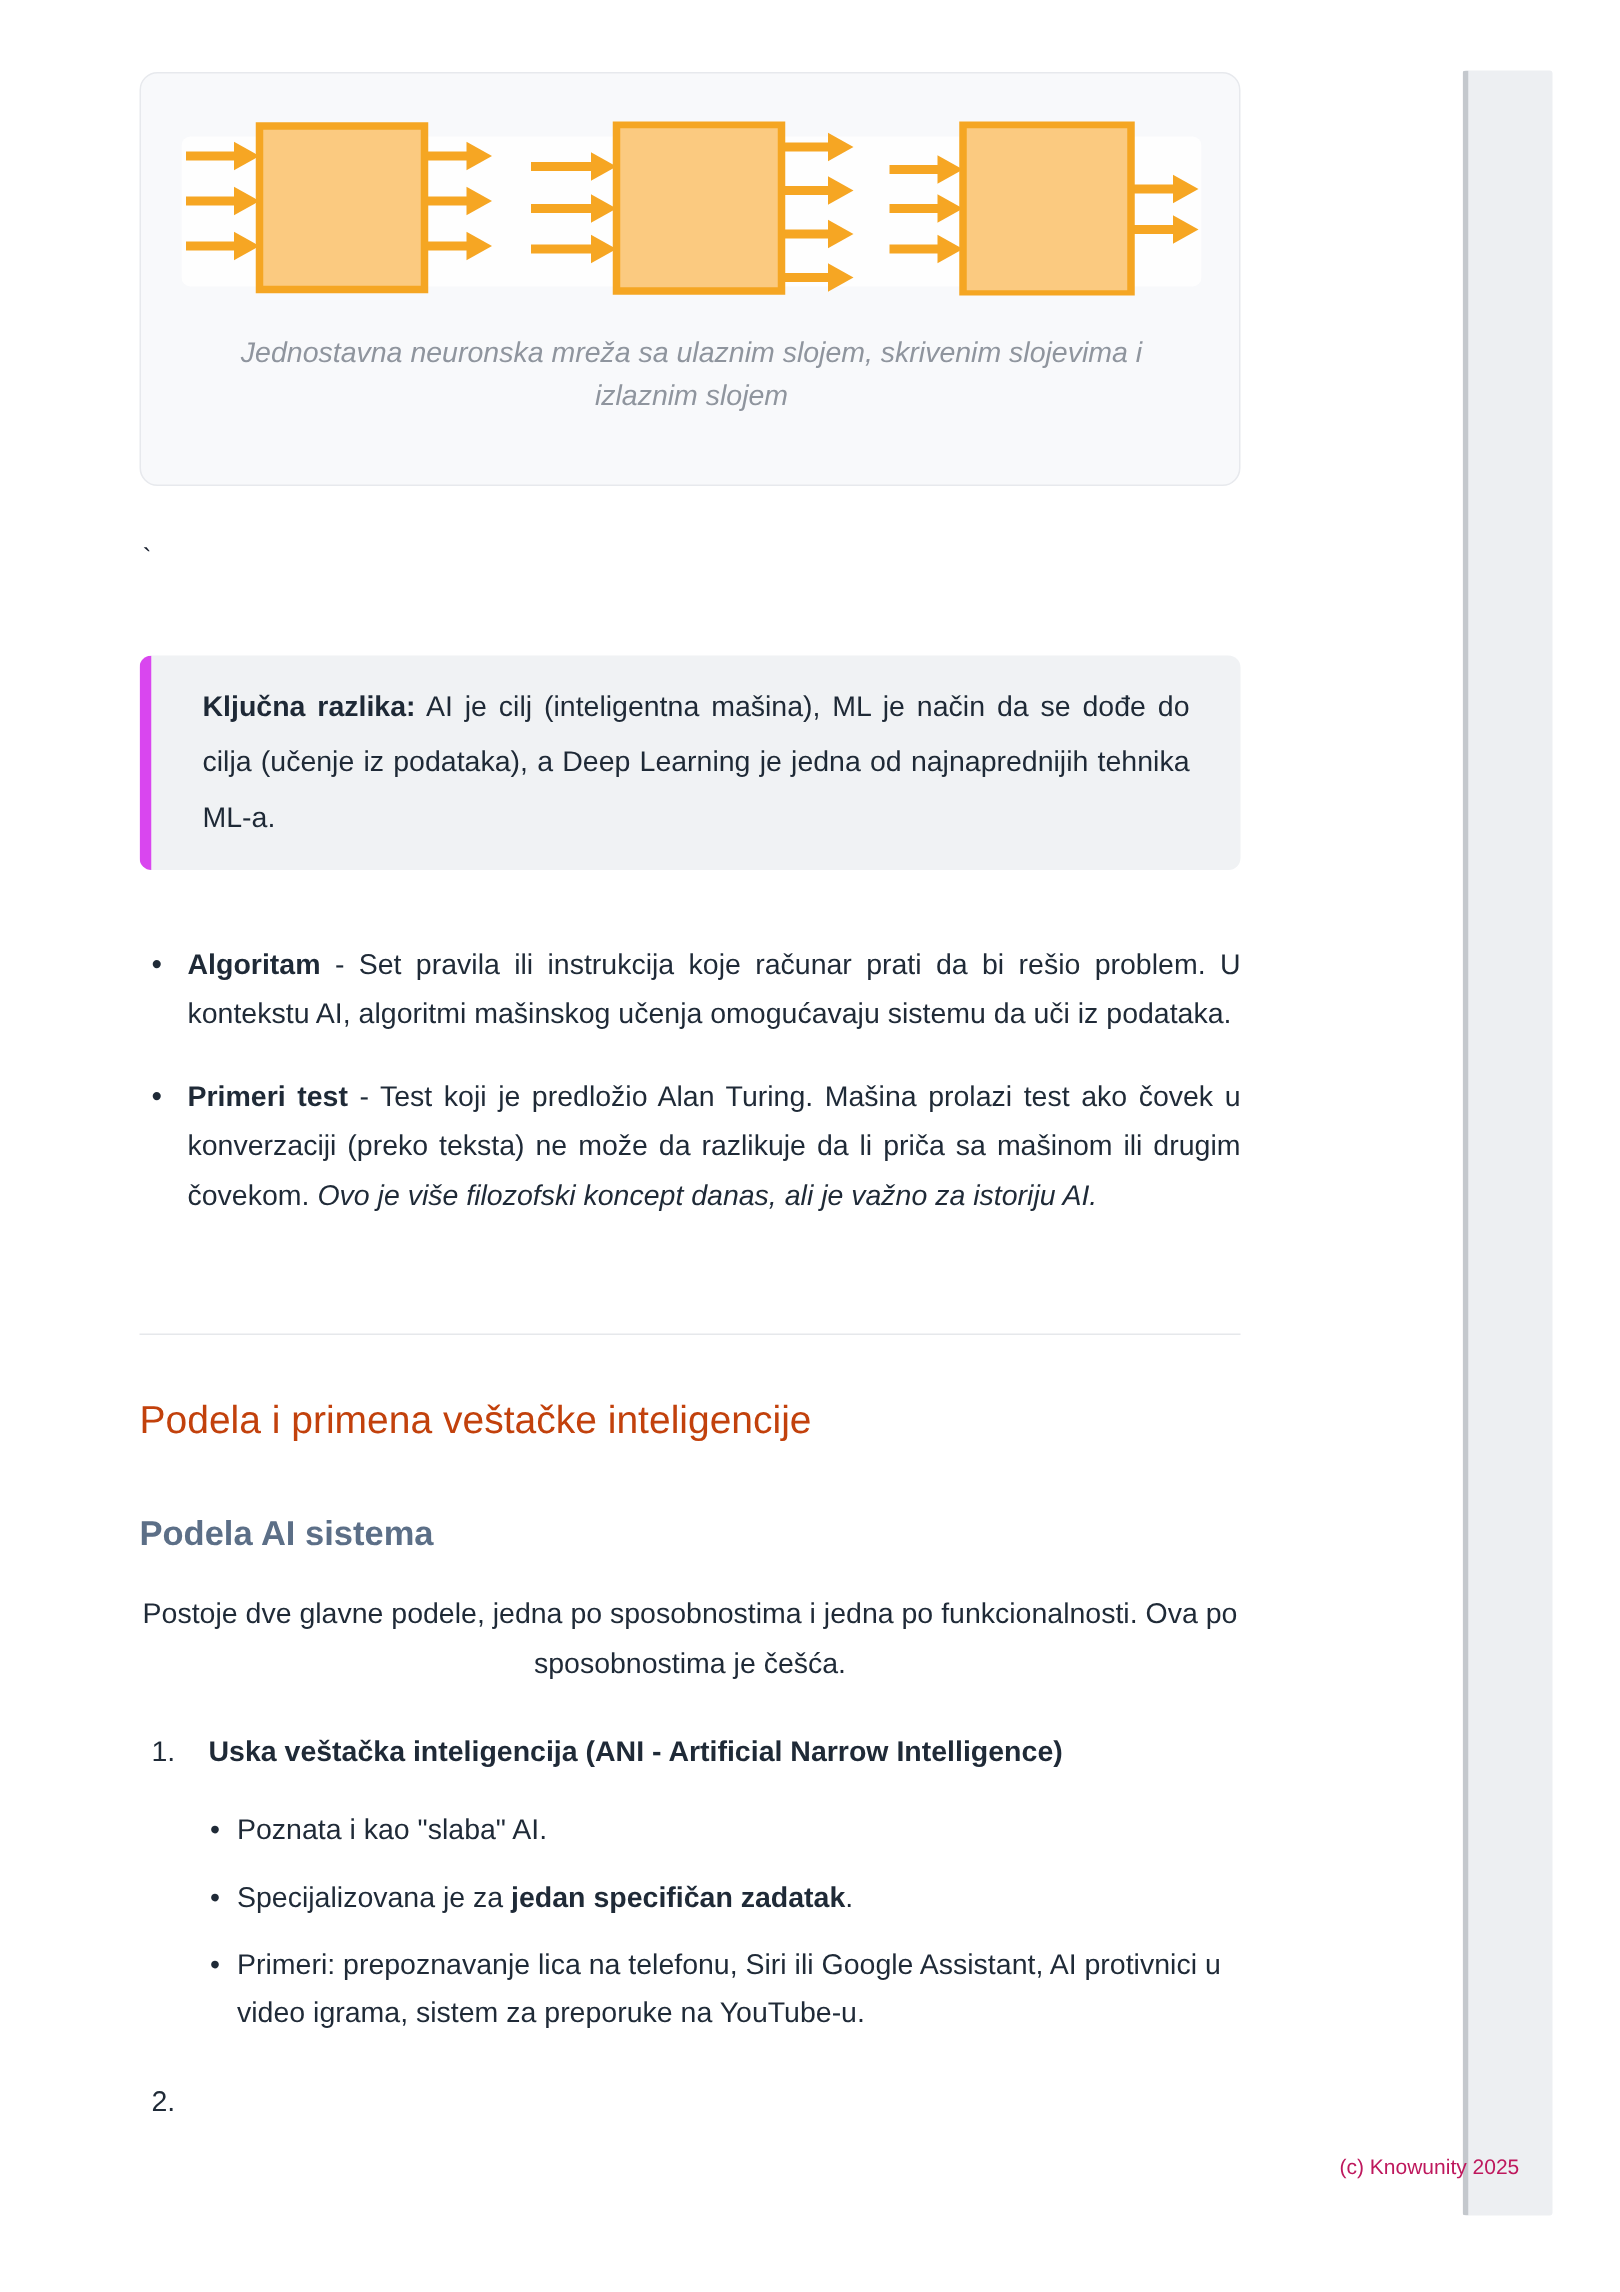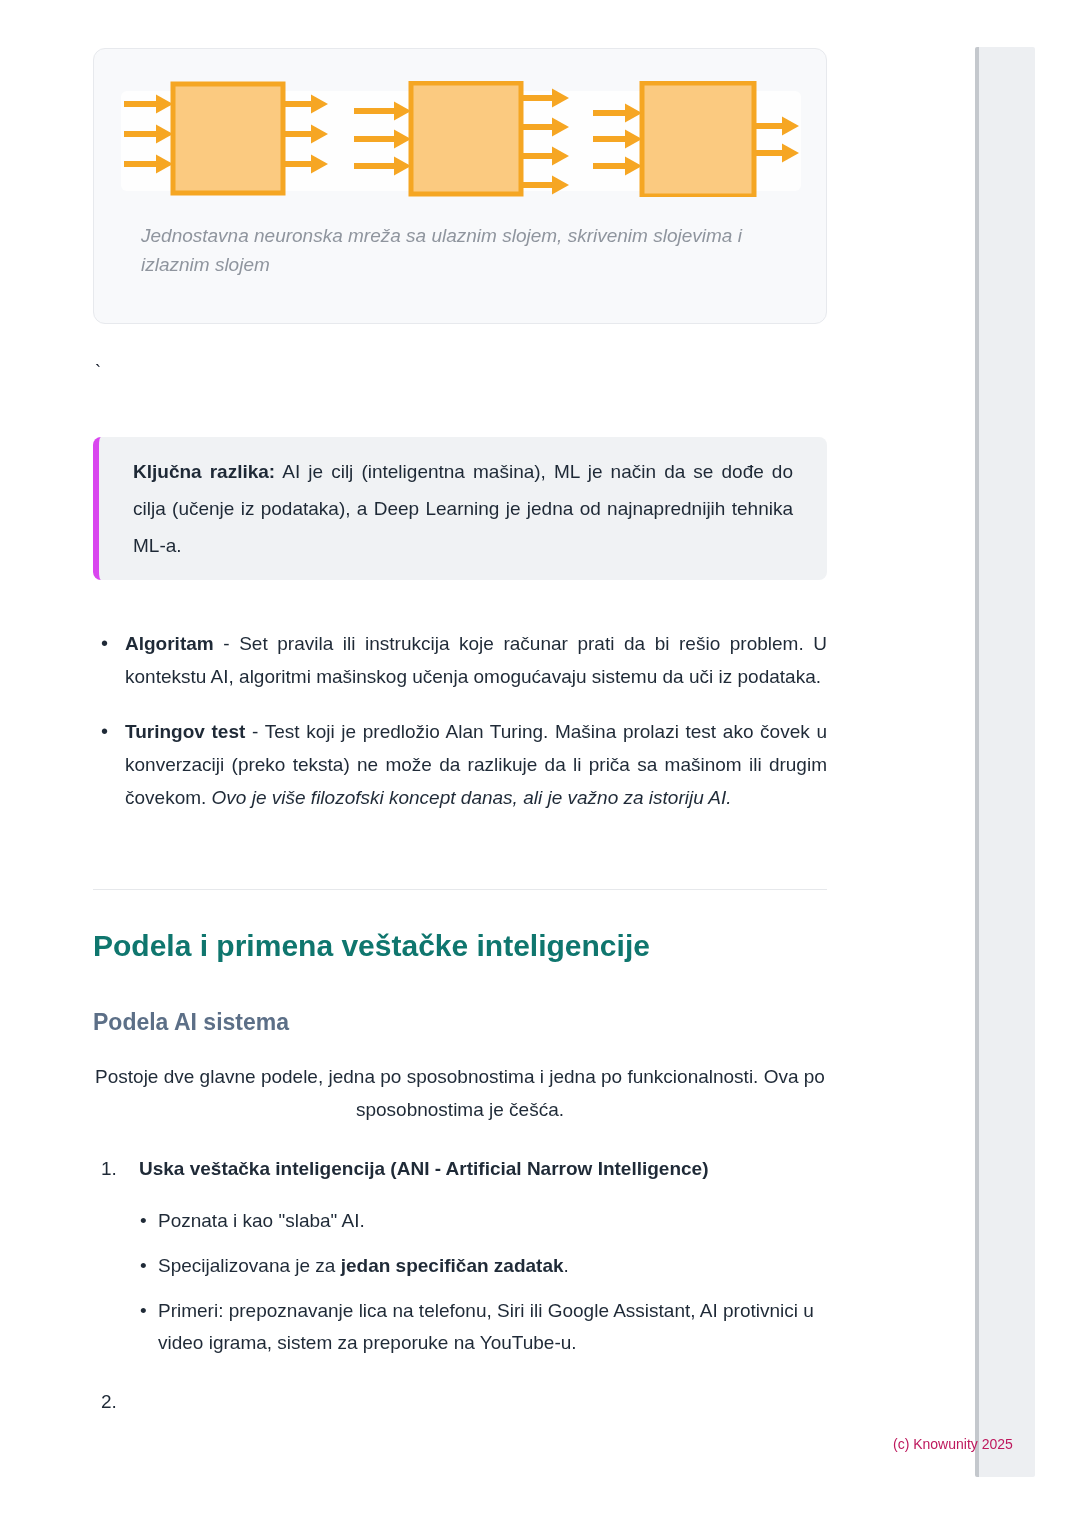--- a/index.html
+++ b/index.html
@@ -20,36 +20,37 @@
     position:absolute; left:93px; top:48px;
     width:734px; height:276px;
     background:#f8f9fb;
     border:1px solid #e7e9ed;
     border-radius:12px;
   }
   .doc-card svg { position:absolute; left:27px; top:32px; }
   .diagram-caption {
     position:absolute; left:47px; top:172px;
     width:640px;
+    text-align:center;
     font-style:italic;
     font-size:19px; line-height:29px;
     color:#8f959e;
   }
 
   .stray-tick {
     position:absolute; left:95px; top:362px;
     font-size:18px; color:#111827;
   }
 
   
   .callout {
     position:absolute; left:93px; top:437px;
     width:734px; min-height:143px;
     background:#f0f2f4;
-    border-left:6px solid #d946ef;
+    border-left:8px solid #d946ef;
     border-radius:8px;
     padding:16px 34px 16px 34px;
   }
   .callout p {
     font-size:19px; line-height:37px;
     text-align:justify;
     color:#1e2936;
   }
   .callout strong { font-weight:bold; }
 
@@ -73,22 +74,22 @@
 
   .divider {
     position:absolute; left:93px; top:889px;
     width:734px; height:0;
     border-top:1px solid #e6e8eb;
   }
 
   
   .h2 {
     position:absolute; left:93px; top:927px;
-    font-size:30px; line-height:38px; font-weight:bold;
-    color:#0f766e;
+    font-size:26px; line-height:38px; font-weight:normal;
+    color:#c2410c;
   }
   .h3 {
     position:absolute; left:93px; top:1006px;
     font-size:23px; line-height:32px; font-weight:bold;
     color:#5c6f87;
   }
   .para {
     position:absolute; left:93px; top:1060px;
     width:734px;
     font-size:19px; line-height:33px;text-align:center;
@@ -187,21 +188,21 @@
 
   <div class="callout">
     <p><strong>Ključna razlika:</strong><span> AI je cilj (inteligentna mašina), ML je način da se dođe do cilja (učenje iz podataka), a Deep Learning je jedna od najnaprednijih tehnika ML-a.</span></p>
   </div>
 
   <div class="blist">
     <div class="bitem">
       <p><strong>Algoritam</strong><span> - Set pravila ili instrukcija koje računar prati da bi rešio problem. U kontekstu AI, algoritmi mašinskog učenja omogućavaju sistemu da uči iz podataka.</span><em></em></p>
     </div>
     <div class="bitem">
-      <p><strong>Turingov test</strong><span> - Test koji je predložio Alan Turing. Mašina prolazi test ako čovek u konverzaciji (preko teksta) ne može da razlikuje da li priča sa mašinom ili drugim čovekom. </span><em>Ovo je više filozofski koncept danas, ali je važno za istoriju AI.</em></p>
+      <p><strong>Primeri test</strong><span> - Test koji je predložio Alan Turing. Mašina prolazi test ako čovek u konverzaciji (preko teksta) ne može da razlikuje da li priča sa mašinom ili drugim čovekom. </span><em>Ovo je više filozofski koncept danas, ali je važno za istoriju AI.</em></p>
     </div>
   </div>
 
   <div class="divider"></div>
 
   <div class="h2">Podela i primena veštačke inteligencije</div>
 
   <div class="h3">Podela AI sistema</div>
 
   <div class="para">Postoje dve glavne podele, jedna po sposobnostima i jedna po funkcionalnosti. Ova po sposobnostima je češća.</div>

